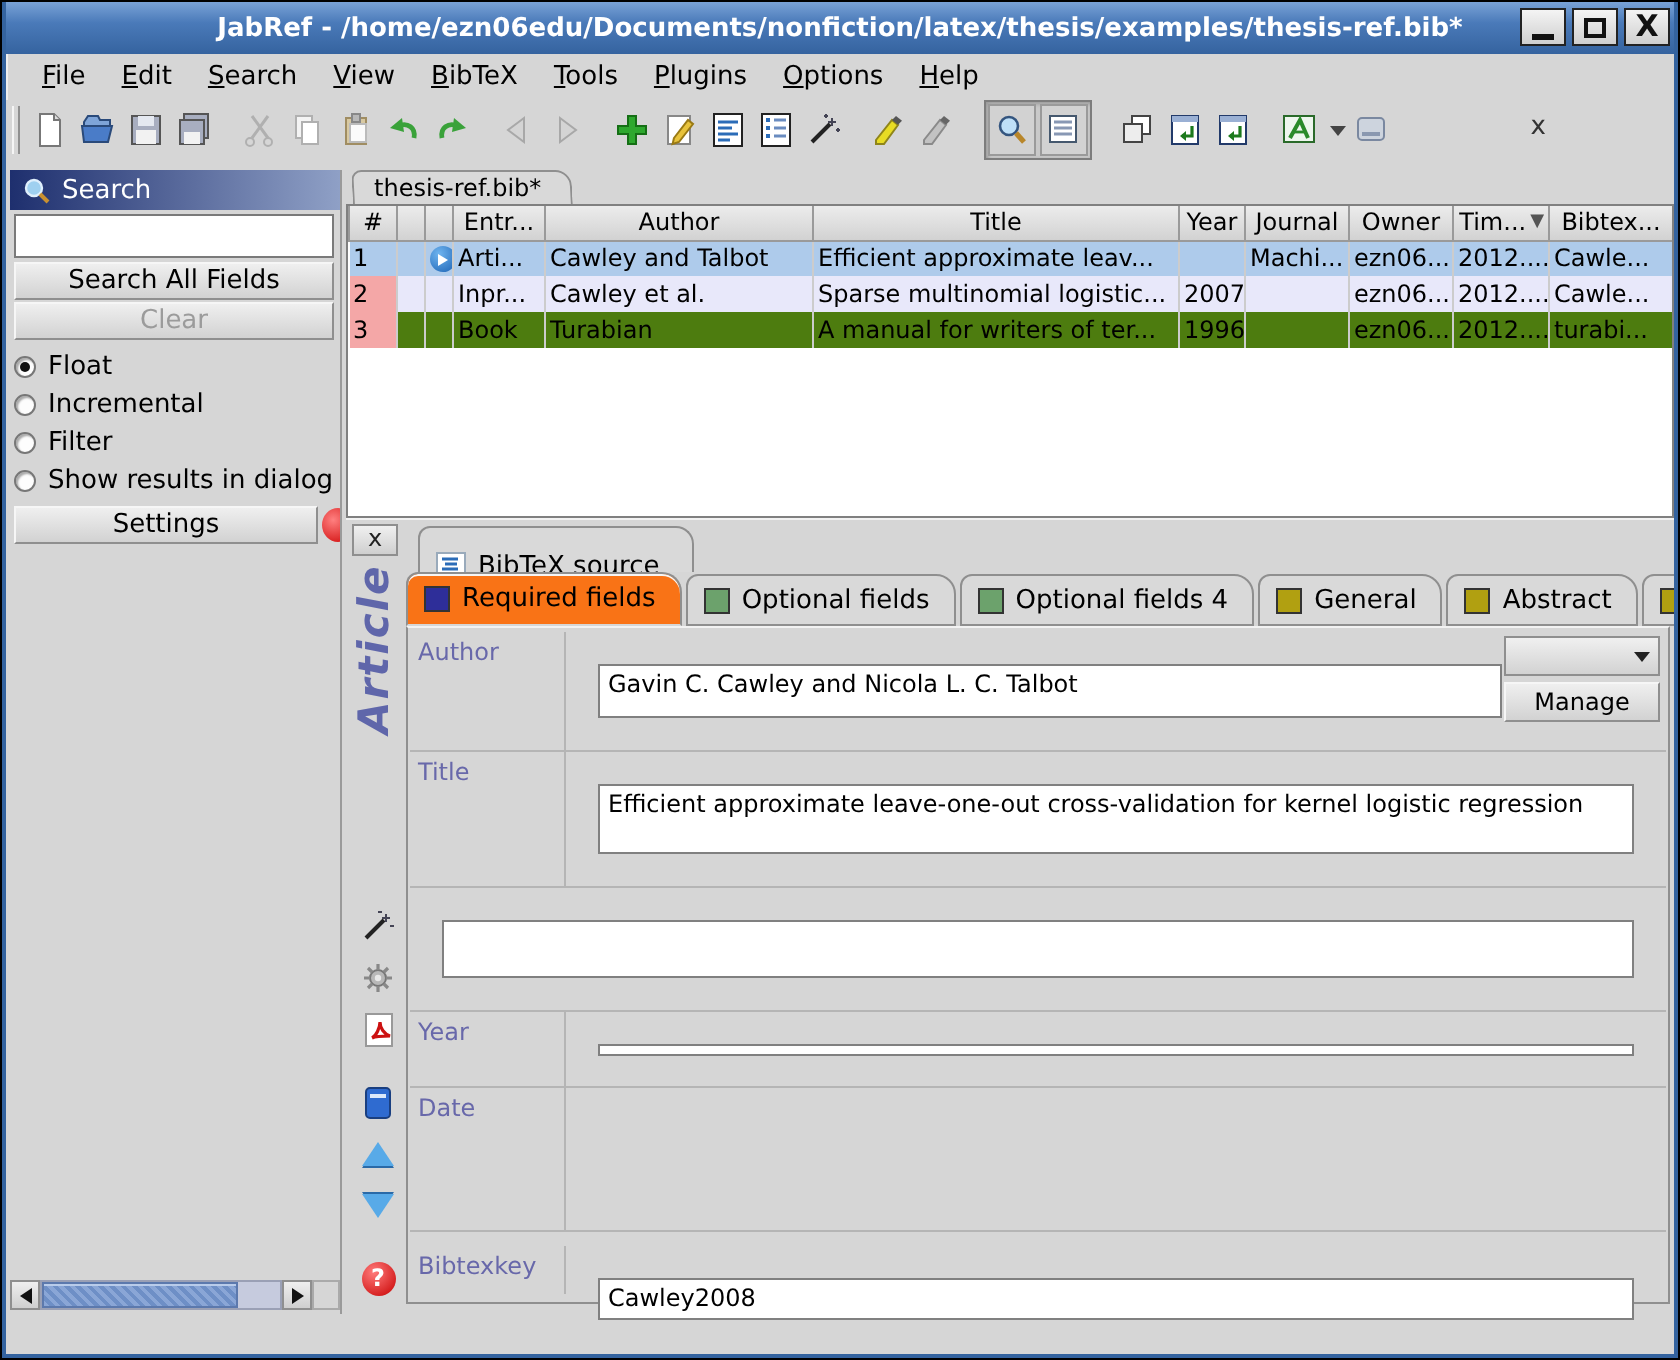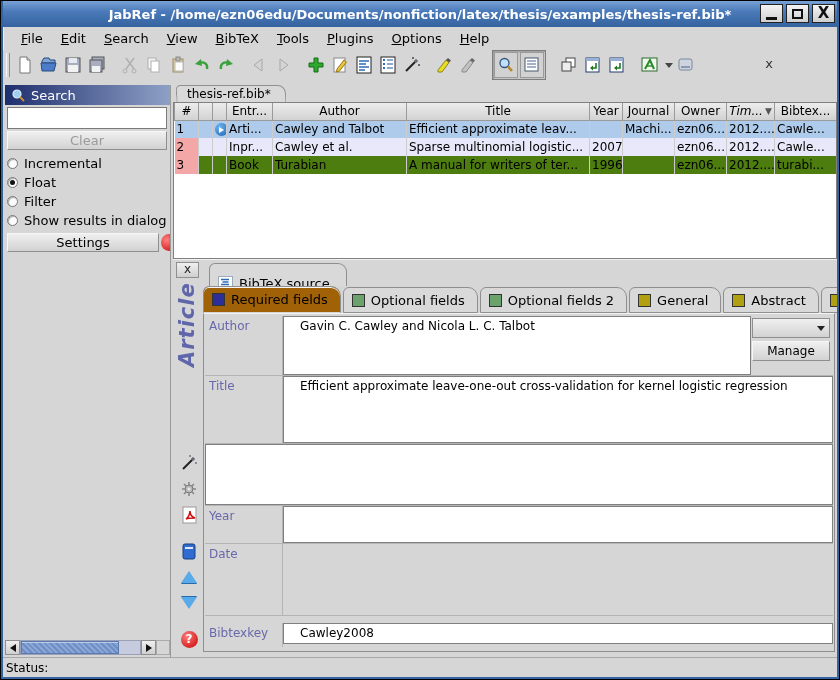--- a/index.html
+++ b/index.html
@@ -82,21 +82,21 @@
   table.grid { border-collapse:collapse; table-layout:fixed; width:662px; font-size:12px; }
   table.grid th { background:linear-gradient(#ececec,#d2d2d2); border:1px solid #9a9a9a; border-top:none;
                   font-weight:normal; height:17px; padding:0 2px; overflow:hidden; white-space:nowrap; }
   table.grid td { height:18px; padding:0 2px; overflow:hidden; white-space:nowrap; border-right:1px solid #cccccc; }
   tr.row-sel td { background:#aecbeb; }
   tr.row-alt td { background:#e8e8fa; }
   tr.row-plain td { background:#4d7c0f; }
   td.numcell-warn { background:#f4a7a7 !important; }
   td.numcell-sel { background:#aecbeb !important; }
   .sort-arrow { color:#555; font-size:9px; margin-left:2px; }
-  .th-flex { display:flex; align-items:center; justify-content:center;font-style:italic; }
+  .th-flex { display:flex; align-items:center; justify-content:flex-end; }
   .file-dot { display:inline-flex; width:13px; height:13px; border-radius:50%; background:radial-gradient(circle at 35% 30%,#6fb4ef,#1b62b4);
               align-items:center; justify-content:center; vertical-align:middle; }
   .file-dot i { width:0; height:0; border-top:3px solid transparent; border-bottom:3px solid transparent; border-left:5px solid #fff; }
 
   
   .editor { position:absolute; left:170px; top:258px; width:664px; bottom:22px; background:#d6d6d6;
             border-top:1px solid #f2f2f2; }
   .editor-close { position:absolute; left:3px; top:2px; width:23px; height:16px; background:linear-gradient(#f0f0f0,#cfcfcf);
                   border:1px solid #8f8f8f; font-size:12px; line-height:13px; text-align:center; color:#222; }
   .entry-type-vert { position:absolute; left:2px; top:22px; width:26px; height:110px;
@@ -109,28 +109,28 @@
   .tri-down { width:0; height:0; border-left:8px solid transparent; border-right:8px solid transparent; border-top:12px solid #58aae8; filter:drop-shadow(0 -1px 0 #2a6aa8); }
   .help-ball { width:17px; height:17px; border-radius:50%; background:radial-gradient(circle at 35% 30%,#ff7a7a,#c70000);
                color:#fff; font-weight:bold; font-size:12px; display:flex; align-items:center; justify-content:center; }
 
   .src-tab { position:absolute; left:36px; top:3px; height:23px; padding:16px 16px 0 8px; background:#d9d9d9;
              border:1px solid #8f8f8f; border-bottom:none; border-radius:6px 9px 0 0;
              display:flex; align-items:center; gap:6px; font-size:13px; }
   .field-tabs { position:absolute; left:30px; top:26px; right:2px; height:27px; display:flex; align-items:flex-end; }
   .ftab { height:26px; display:flex; align-items:center; gap:6px; padding:0 12px 0 8px; background:#d9d9d9;
           border:1px solid #8f8f8f; border-bottom:1px solid #8f8f8f; border-radius:6px 10px 0 0; font-size:13px; margin-right:2px; white-space:nowrap; }
-  .ftab.sel { background:#a16207; border-bottom:1px solid #d6d6d6; height:27px; box-shadow:inset 0 1px 0 #f5f5f5; }
+  .ftab.sel { background:#f97316; border-bottom:1px solid #d6d6d6; height:27px; box-shadow:inset 0 1px 0 #f5f5f5; }
   .tab-sq { width:13px; height:13px; border:1px solid #333; flex:0 0 auto; }
 
   .fields { position:absolute; left:30px; top:53px; right:2px; bottom:3px; background:#d6d6d6;
             border:1px solid #8f8f8f; border-top-color:#f2f2f2; }
   .frow { position:absolute; left:1px; right:1px; display:flex; border-bottom:1px solid #b5b5b5; }
   .flabel { flex:0 0 78px; padding:3px 4px; color:#6868aa; font-size:12px; border-right:1px solid #b5b5b5; overflow:hidden; }
-  .fval { flex:1; background:#fff; border:1px solid #808080; margin:0; padding:2px 16px; font-size:12px; overflow:hidden; }
+  .fval { flex:1; background:#fff; border:1px solid #808080; margin:16px; padding:2px 4px; font-size:12px; overflow:hidden; }
   .fval.lav { background:#dcdcf6; }
   .author-side { position:absolute; right:3px; top:2px; width:78px; }
   .combo { height:20px; background:linear-gradient(#f0f0f0,#d2d2d2); border:1px solid #8f8f8f; display:flex; align-items:center; justify-content:flex-end; padding-right:4px; }
   .combo .caret-down { border-top-color:#222; }
   .manage-btn { width:78px; height:20px; margin-top:3px; background:linear-gradient(#efefef,#d2d2d2);
                 border:1px solid #8f8f8f; border-top-color:#f6f6f6; border-left-color:#f6f6f6;
                 font-family:inherit; font-size:12px; line-height:16px; }
   .row-author { top:2px;  height:60px; }
   .row-author .fval { margin-right:82px; }
   .row-title  { top:62px; height:68px; }
@@ -364,29 +364,30 @@
 
   <div class="sidebar">
     <div class="search-header">
       <svg width="14" height="14">
             <circle cx="6" cy="6" r="4" fill="#9fd0f0" stroke="#dfeffc" stroke-width="1.2"></circle>
             <path d="M9 9l4 4" stroke="#c89030" stroke-width="2"></path>
           </svg>
       <span>Search</span>
     </div>
     <input class="search-input" type="text" placeholder="" style="">
+    <button class="sbtn">Search All Fields</button>
     <button class="sbtn disabled">Clear</button>
     <div class="radios">
       <div class="radio-row">
+        <span class="radio-circle on"></span>
+        <span>Float</span>
+      </div>
+      <div class="radio-row">
         <span class="radio-circle"></span>
         <span>Incremental</span>
-      </div>
-      <div class="radio-row">
-        <span class="radio-circle on"></span>
-        <span>Float</span>
       </div>
       <div class="radio-row">
         <span class="radio-circle"></span>
         <span>Filter</span>
       </div>
       <div class="radio-row">
         <span class="radio-circle"></span>
         <span>Show results in dialog</span>
       </div>
     </div>
@@ -546,21 +547,21 @@
       <div class="ftab sel">
         <span class="tab-sq" style="background:#2e2e99"></span>
         <span>Required fields</span>
       </div>
       <div class="ftab">
         <span class="tab-sq" style="background:#6ca26c"></span>
         <span>Optional fields</span>
       </div>
       <div class="ftab">
         <span class="tab-sq" style="background:#6ca26c"></span>
-        <span>Optional fields 2</span>
+        <span>Optional fields 4</span>
       </div>
       <div class="ftab">
         <span class="tab-sq" style="background:#b1a011"></span>
         <span>General</span>
       </div>
       <div class="ftab">
         <span class="tab-sq" style="background:#b1a011"></span>
         <span>Abstract</span>
       </div>
       <div class="ftab">
@@ -594,18 +595,15 @@
       <div class="frow row-date">
         <div class="flabel">Date</div>
       </div>
       <div class="frow row-bibkey">
         <div class="flabel">Bibtexkey</div>
         <div class="fval">Cawley2008</div>
       </div>
     </div>
   </div>
 
-  <div class="statusbar">
-    <span>Status:</span>
-  </div>
 
 </div>
 </div>
 
 </body></html>

